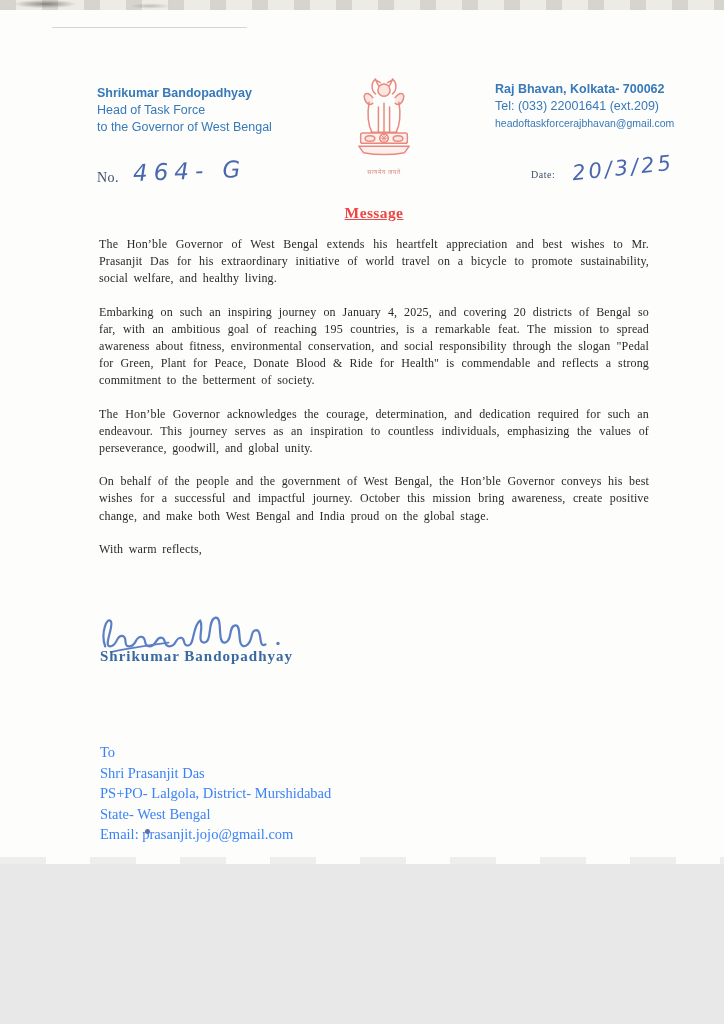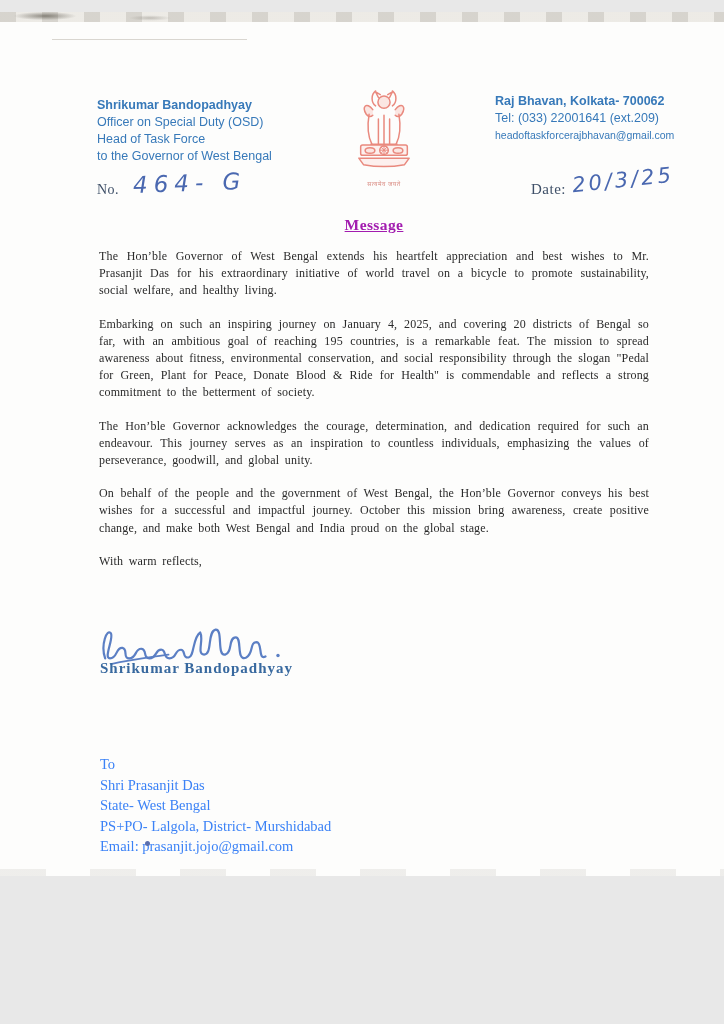--- a/index.html
+++ b/index.html
@@ -1,19 +1,19 @@
 <!DOCTYPE html>
 <html><head>
 <meta charset="utf-8">
 <style>
   html,body{margin:0;padding:0;background:#e8e8e8;}
   .page{
     position:relative;
     width:724px;height:864px;
-    margin:12px auto;
+    margin:0 auto;
     background:#fdfdfc;
     overflow:hidden;
     font-family:"Liberation Serif", serif;
   }
   
   .scan-top{
     position:absolute;top:0;left:0;width:724px;height:10px;
     background-color:#edebe6;
     background-image:
       radial-gradient(ellipse 45px 6px at 45px 4px, rgba(80,75,65,.6), transparent 70%),
@@ -56,21 +56,21 @@
     font-size:14px;letter-spacing:.5px;
   }
   .ref-no-value{
     position:absolute;left:133px;top:158px;
     font-family:"DejaVu Sans", sans-serif;
     font-size:23px;font-style:italic;letter-spacing:6px;
     transform:rotate(-2deg);
   }
   .date-label{
     position:absolute;left:531px;top:169px;
-    font-size:15px;letter-spacing:.5px;
+    font-size:10px;letter-spacing:.5px;
   }
   .date-value{
     position:absolute;left:572px;top:156px;
     font-family:"DejaVu Sans", sans-serif;
     font-size:21px;font-style:italic;letter-spacing:3px;
     transform:rotate(-6deg);
   }
   .msg-title{
     position:absolute;left:99px;top:204px;width:550px;
     text-align:center;font-size:15.5px;font-weight:bold;
@@ -104,21 +104,20 @@
 </head>
 <body>
 
 <div class="page">
 
   <div class="scan-top"></div>
   <div class="header-rule"></div>
 
   <div class="sender" style="color:#3779b9">
     <div class="name">Shrikumar Bandopadhyay</div>
-    <div>Officer on Special Duty (OSD)</div>
     <div>Head of Task Force</div>
     <div>to the Governor of West Bengal</div>
   </div>
 
   <div class="emblem">
     <svg width="84" height="88" viewBox="0 0 90 94">
       <g stroke="#e9897e" fill="none" stroke-width="1.6" stroke-linecap="round" stroke-linejoin="round">
 
         <circle cx="45" cy="15" r="6.5" fill="#fbe6e2"></circle>
         <path d="M39,10 L36,4 L41,7 M51,10 L54,4 L49,7"></path>
@@ -147,21 +146,21 @@
     <div class="addr">Raj Bhavan, Kolkata- 700062</div>
     <div>Tel: (033) 22001641 (ext.209)</div>
     <div class="mail">headoftaskforcerajbhavan@gmail.com</div>
   </div>
 
   <div class="ref-no-label" style="color:#3f5068">No.</div>
   <div class="ref-no-value" style="color:#4a68b0">464- G</div>
   <div class="date-label" style="color:#3f5068">Date:</div>
   <div class="date-value" style="color:#4a68b0">20/3/25</div>
 
-  <div class="msg-title" style="color:#a21caf">Message</div>
+  <div class="msg-title" style="color:#ef4444">Message</div>
 
   <div class="letter-body" style="color:#2a2a2a">
     <p>The Hon’ble Governor of West Bengal extends his heartfelt appreciation and best wishes to Mr. Prasanjit Das for his extraordinary initiative of world travel on a bicycle to promote sustainability, social welfare, and healthy living.</p>
     <p>Embarking on such an inspiring journey on January 4, 2025, and covering 20 districts of Bengal so far, with an ambitious goal of reaching 195 countries, is a remarkable feat. The mission to spread awareness about fitness, environmental conservation, and social responsibility through the slogan "Pedal for Green, Plant for Peace, Donate Blood &amp; Ride for Health" is commendable and reflects a strong commitment to the betterment of society.</p>
     <p>The Hon’ble Governor acknowledges the courage, determination, and dedication required for such an endeavour. This journey serves as an inspiration to countless individuals, emphasizing the values of perseverance, goodwill, and global unity.</p>
     <p>On behalf of the people and the government of West Bengal, the Hon’ble Governor conveys his best wishes for a successful and impactful journey. October this mission bring awareness, create positive change, and make both West Bengal and India proud on the global stage.</p>
     <p class="closing">With warm reflects,</p>
   </div>
 
   <div class="signature">
@@ -171,22 +170,22 @@
         <path d="M14,46 C36,41 54,39 74,36" stroke-width="1.8"></path>
         <circle cx="188" cy="37" r="1.8" fill="#5b7fc4" stroke="none"></circle>
       </g>
     </svg>
   </div>
   <div class="signatory-name" style="color:#38699f">Shrikumar Bandopadhyay</div>
 
   <div class="recipient">
     <div>To</div>
     <div>Shri Prasanjit Das</div>
+    <div>PS+PO- Lalgola, District- Murshidabad</div>
     <div>State- West Bengal</div>
-    <div>PS+PO- Lalgola, District- Murshidabad</div>
     <div>Email: prasanjit.jojo@gmail.com</div>
   </div>
 
   <div class="ink-dot dot1"></div>
   <div class="ink-dot dot2"></div>
 
   <div class="scan-bottom"></div>
 </div>
 
 </body></html>

